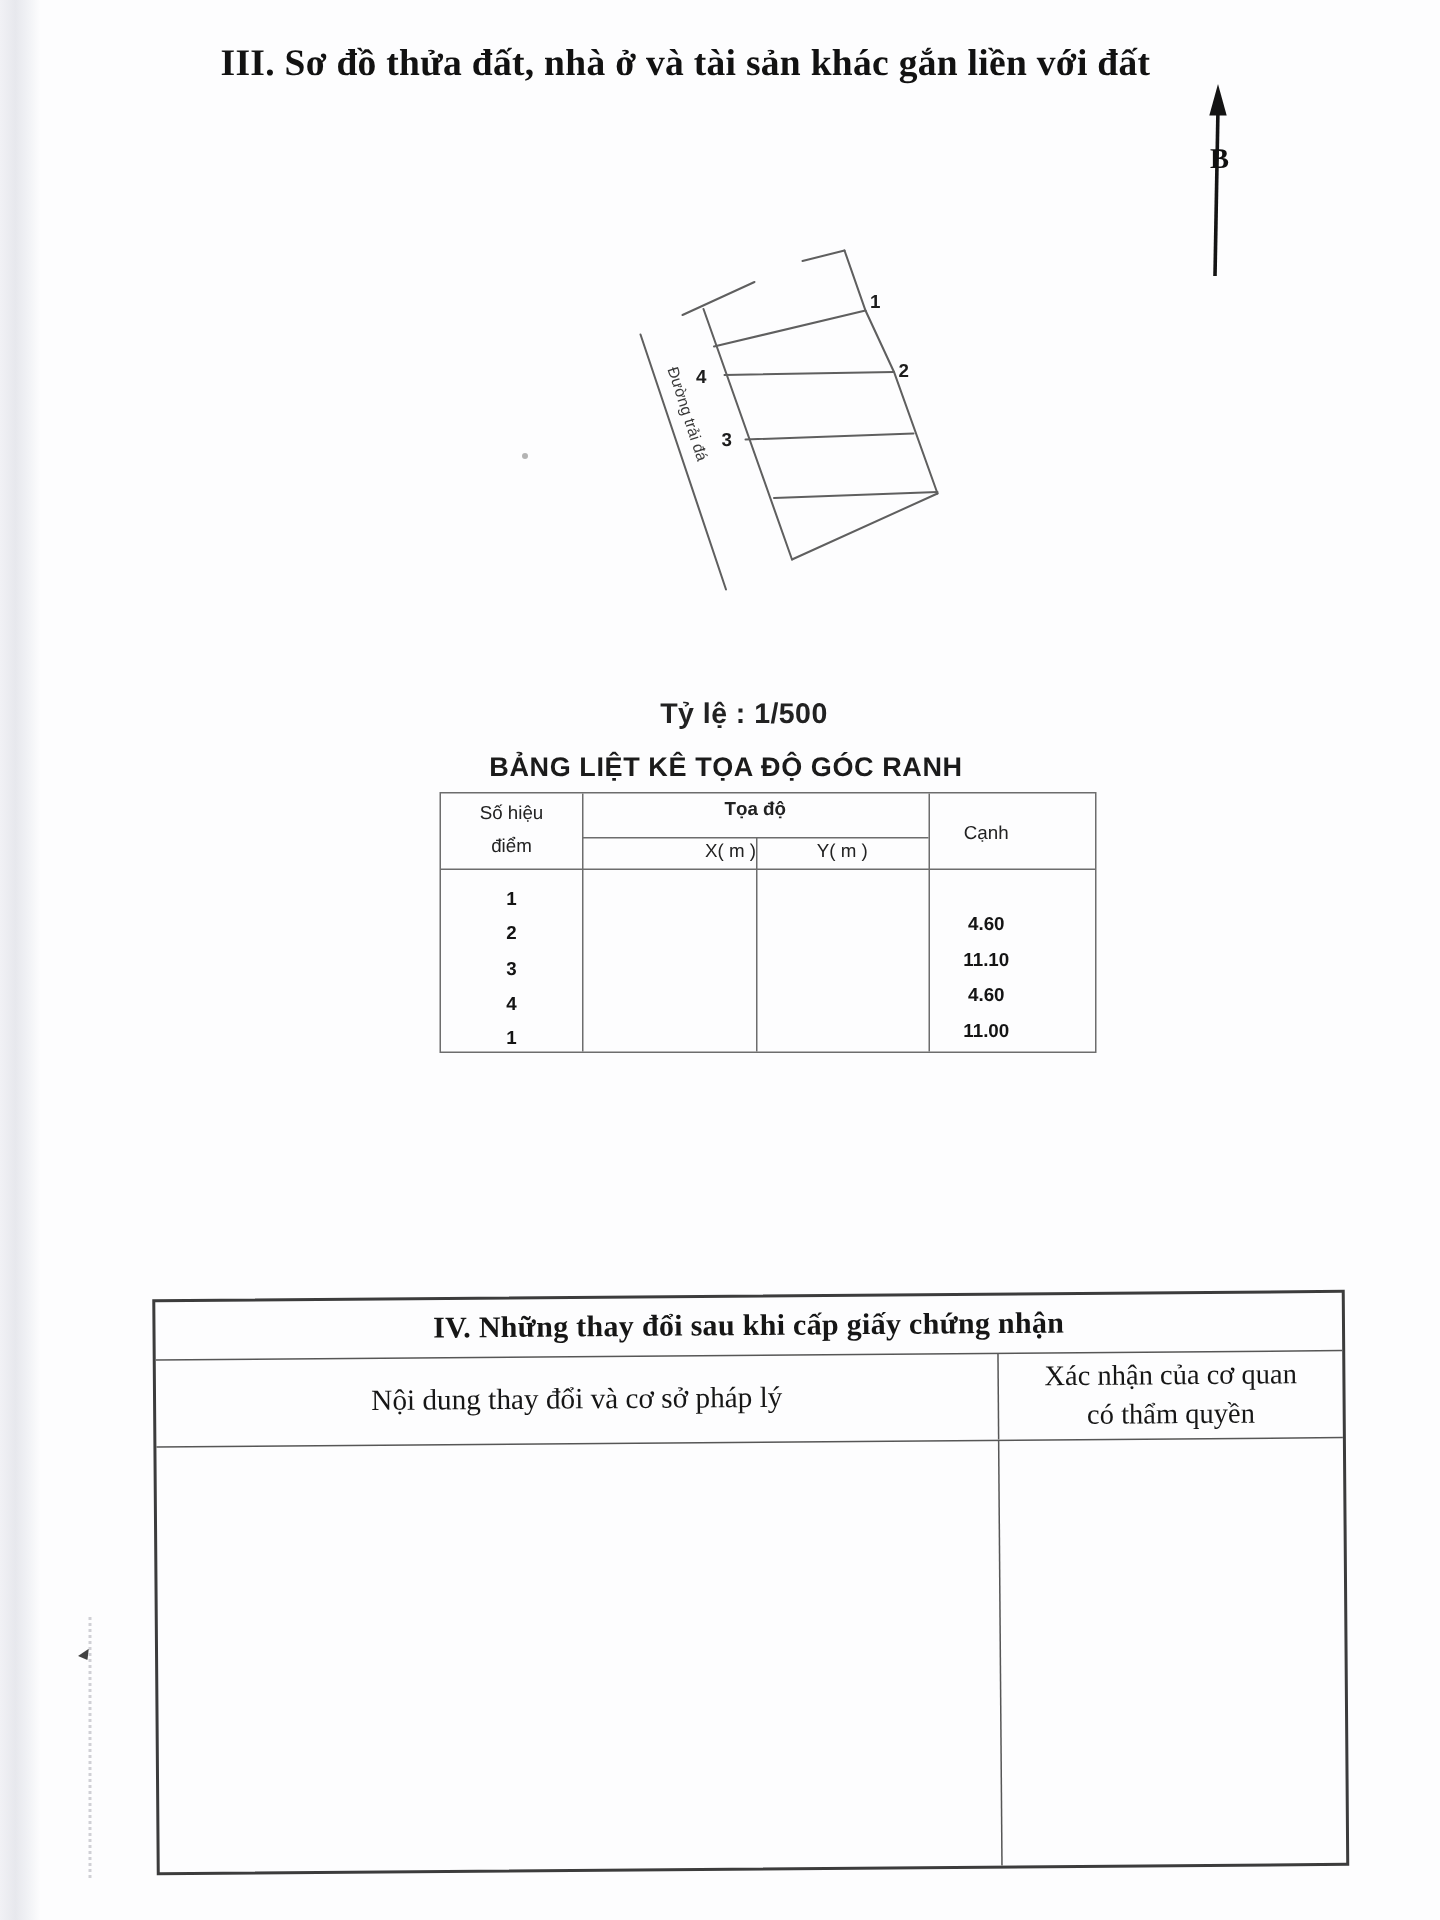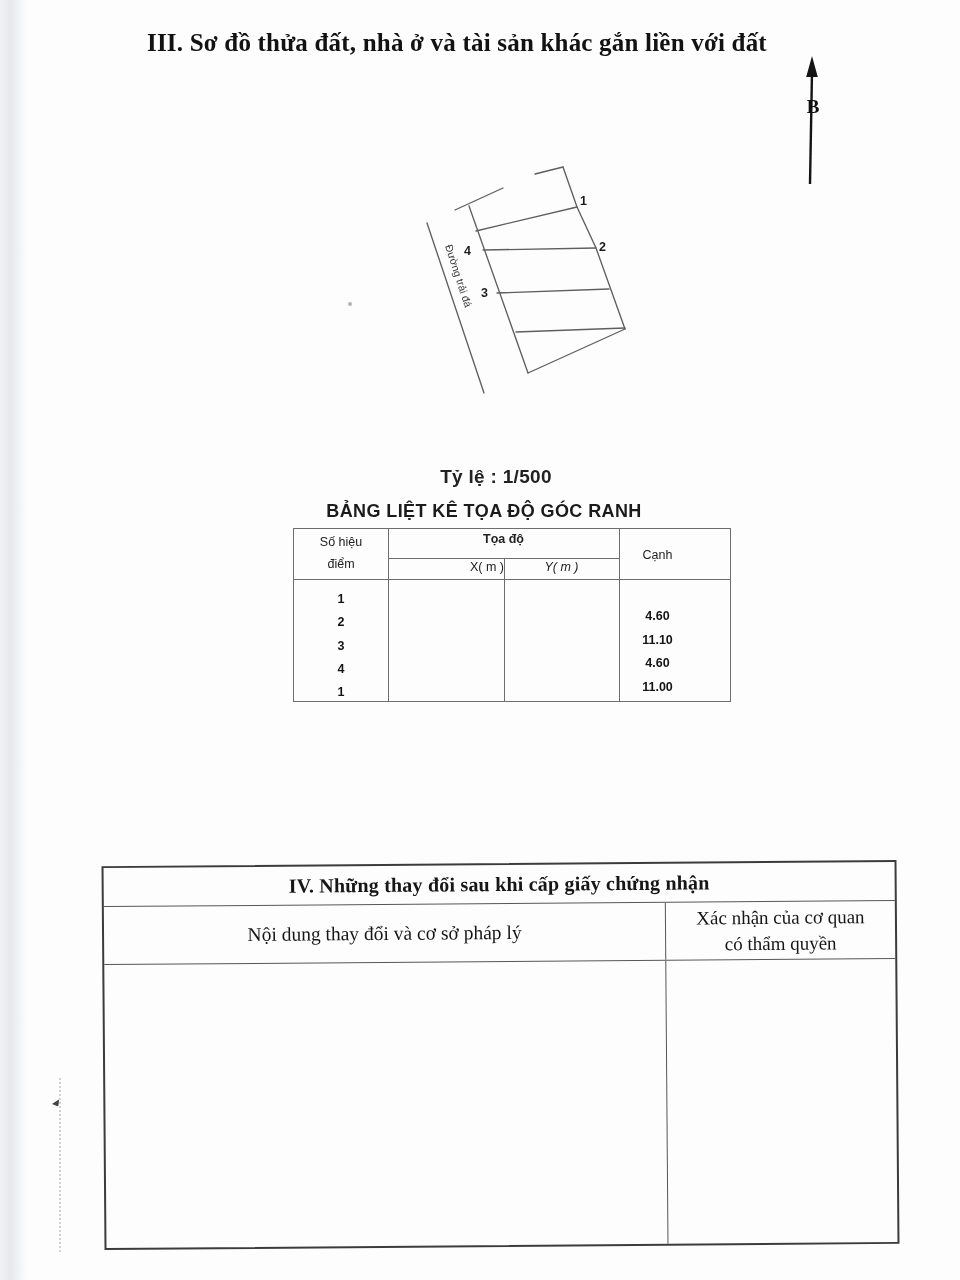--- a/index.html
+++ b/index.html
@@ -52,21 +52,21 @@
   .coord-table .v1 { position:absolute; left:94px;  top:0; bottom:0; width:0; border-left:1.4px solid #6d6d6d; }
   .coord-table .v2 { position:absolute; left:210px; top:29px; bottom:0; width:0; border-left:1.4px solid #6d6d6d; }
   .coord-table .v3 { position:absolute; left:325px; top:0; bottom:0; width:0; border-left:1.4px solid #6d6d6d; }
   .coord-table .h1 { position:absolute; left:94px; width:231px; top:29px; height:0; border-top:1.4px solid #6d6d6d; }
   .coord-table .h2 { position:absolute; left:0; right:0; top:50px; height:0; border-top:1.4px solid #6d6d6d; }
   .ct-cell { position:absolute; text-align:center; }
   .ct-sohieu   { left:0;   width:94px;  top:6px; }
   .ct-diem     { left:0;   width:94px;  top:28px; }
   .ct-toado    { left:94px; width:231px; top:3px;font-weight:bold; }
   .ct-xm       { left:94px; width:116px; top:31px;text-align:right; }
-  .ct-ym       { left:210px; width:115px; top:31px;font-style:italic; }
+  .ct-ym       { left:210px; width:115px; top:31px; }
   .ct-canh     { left:325px; width:77px; top:19px; }
   .ct-points {
     position:absolute; left:0; top:50px; width:94px; padding-top:9px;
     text-align:center; font-weight:bold; line-height:23.3px; color:#141414;
   }
   .ct-edges {
     position:absolute; left:325px; top:59px; width:77px; padding-top:17px;
     text-align:center; font-weight:bold; line-height:23.7px; color:#141414;
   }
   .ct-points span, .ct-edges span { display:block; }

